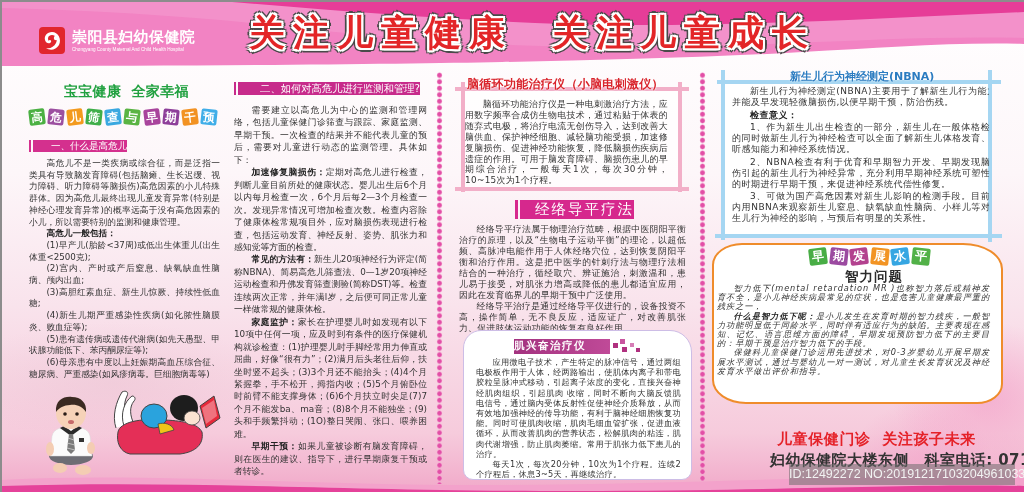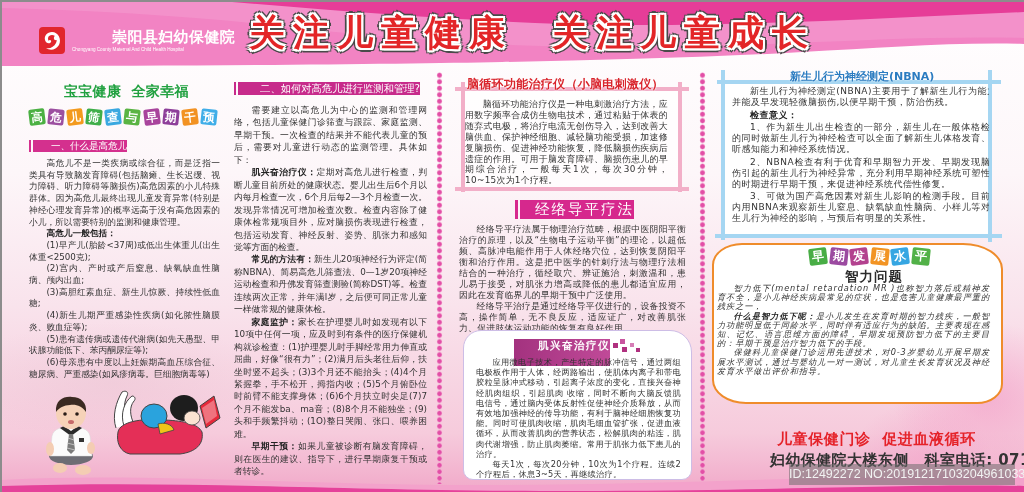--- a/index.html
+++ b/index.html
@@ -8,21 +8,21 @@
     background:
       radial-gradient(ellipse 95px 75px at 985px 395px, rgba(243,150,195,0.55), rgba(243,150,195,0) 100%),
       radial-gradient(ellipse 70px 55px at 920px 455px, rgba(243,160,200,0.45), rgba(243,160,200,0) 100%),
       radial-gradient(ellipse 160px 60px at 110px 380px, rgba(230,190,205,0.35), rgba(230,190,205,0) 100%),
       linear-gradient(180deg,#ffffff 0%,#fdf6f9 35%,#f9e3ec 62%,#f6cbdc 88%,#f1a9c9 100%);
     border-top:2px solid #8c8c8c;border-left:2px solid #8c8c8c;box-sizing:border-box;}
   .abs{position:absolute;}
   svg{display:block;}
 
   
-  .hosp-name{left:70px;top:26px;font-size:15px;font-weight:bold;color:#fff;letter-spacing:0.4px;white-space:nowrap;margin-left:40px;}
+  .hosp-name{left:70px;top:26px;font-size:15px;font-weight:bold;color:#fff;letter-spacing:0.4px;white-space:nowrap;}
   .hosp-en{left:70px;top:45px;font-size:4.6px;color:#fff;white-space:nowrap;font-family:"Liberation Sans",sans-serif;}
   .title{top:11px;font-size:36px;font-weight:900;letter-spacing:8px;color:#e32527;white-space:nowrap;line-height:40px;
     text-shadow:
       -2px -2px 0 #fff,2px -2px 0 #fff,-2px 2px 0 #fff,2px 2px 0 #fff,0 -2px 0 #fff,0 2px 0 #fff,-2px 0 0 #fff,2px 0 0 #fff,
       -3px -3px 0 #4a4a4a,3px -3px 0 #4a4a4a,-3px 3px 0 #4a4a4a,3px 3px 0 #4a4a4a,0 -4px 0 #4a4a4a,0 4px 0 #4a4a4a,-4px 0 0 #4a4a4a,4px 0 0 #4a4a4a;}
 
   
   .tiles{white-space:nowrap;}
   .tile{display:inline-block;width:16px;height:16px;line-height:16px;text-align:center;color:#fff;font-weight:bold;font-size:11.5px;
     margin-right:3.1px;border-radius:2px;vertical-align:top;}
@@ -126,21 +126,21 @@
     <path d="M90,18 L104,8 L110,30 L96,40 Z" fill="#e6293a" stroke="#444" stroke-width="1"></path>
     <path d="M92,20 L104,12 L107,28 L96,36 Z" fill="#fff" opacity="0.35"></path>
   </svg>
 
   <div class="abs band" style="left:232px;top:80px;width:186px;height:13px;border-left-color:#c72b8b">
     <span style="font-size:10.3px;line-height:13px;background:#c72b8b">二、如何对高危儿进行监测和管理?</span>
   </div>
 
   <div class="abs txt mid-txt">
     <p>需要建立以高危儿为中心的监测和管理网络，包括儿童保健门诊筛查与跟踪、家庭监测、早期干预。一次检查的结果并不能代表儿童的预后，需要对儿童进行动态的监测管理。具体如下：</p>
-    <p><b>肌兴奋治疗仪：</b><span>定期对高危儿进行检查，判断儿童目前所处的健康状态。婴儿出生后6个月以内每月检查一次，6个月后每2—3个月检查一次。发现异常情况可增加检查次数。检查内容除了健康体检常规项目外，应对脑损伤表现进行检查，包括运动发育、神经反射、姿势、肌张力和感知觉等方面的检查。</span></p>
+    <p><b>加速修复脑损伤：</b><span>定期对高危儿进行检查，判断儿童目前所处的健康状态。婴儿出生后6个月以内每月检查一次，6个月后每2—3个月检查一次。发现异常情况可增加检查次数。检查内容除了健康体检常规项目外，应对脑损伤表现进行检查，包括运动发育、神经反射、姿势、肌张力和感知觉等方面的检查。</span></p>
     <p><b>常见的方法有：</b><span>新生儿20项神经行为评定(简称NBNA)、简易高危儿筛查法、0—1岁20项神经运动检查和丹佛发育筛查测验(简称DST)等。检查连续两次正常，并年满l岁，之后便可同正常儿童一样做常规的健康体检。</span></p>
     <p><b>家庭监护：</b><span>家长在护理婴儿时如发现有以下10项中任何一项，应及时到有条件的医疗保健机构就诊检查：(1)护理婴儿时手脚经常用力伸直或屈曲，好像“很有力”；(2)满月后头老往后仰，扶坐时竖不起头；(3)3个月还不能抬头；(4)4个月紧握拳，手不松开，拇指内收；(5)5个月俯卧位时前臂不能支撑身体；(6)6个月扶立时尖足(7)7个月不能发ba、ma音；(8)8个月不能独坐；(9)头和手频繁抖动；(1O)整日哭闹、张口、喂养困难。</span></p>
     <p><b>早期干预：</b><span>如果儿童被诊断有脑发育障碍，则在医生的建议、指导下，进行早期康复干预或者转诊。</span></p>
   </div>
 
   <div class="abs dots" style="left:434px;top:70px;height:412px"></div>
   <div class="abs dots" style="left:697px;top:70px;height:412px"></div>
 
   <div class="abs" style="left:463px;top:89px;width:213px;height:96px;background:rgba(255,255,255,0.7)"></div>
   <div class="abs pinkline" style="left:453px;top:85px;width:234px;height:4px"></div>
@@ -154,21 +154,21 @@
 
   <div class="abs band" style="left:513px;top:198px;width:119px;height:19px;border-left:3px solid #d6288d;padding-left:2px">
     <span style="background:#d6288d;font-size:14.5px;line-height:19px;letter-spacing:2px;padding-left:8px">经络导平疗法</span>
   </div>
   <div class="abs txt jl-txt">
     <p>经络导平疗法属于物理治疗范畴，根据中医阴阳平衡治疗的原理，以及“生物电子运动平衡”的理论，以超低频、高脉冲电能作用于人体经络穴位，达到恢复阴阳平衡和治疗作用。这是把中医学的针刺疗法与物理疗法相结合的一种治疗，循经取穴、辨证施治，刺激温和，患儿易于接受，对肌张力增高或降低的患儿都适宜应用，因此在发育临界儿的早期干预中广泛使用。</p>
     <p>经络导平治疗是通过经络导平仪进行的，设备投资不高，操作简单，无不良反应，适应证广，对改善肌张力、促进肢体运动功能的恢复有良好作用。</p>
   </div>
 
   <div class="abs" style="left:461px;top:328px;width:229px;height:150px;background:#fff;border:1.5px solid #cdbde6;border-radius:18px 22px 10px 10px;box-sizing:border-box"></div>
-  <div class="abs" style="left:512px;top:337px;width:96px;height:27px;background:linear-gradient(90deg,#a3327f,#c04a98);color:#fff;font-size:10.5px;font-weight:bold;letter-spacing:1.5px;line-height:12px;text-align:right">肌兴奋治疗仪</div>
+  <div class="abs" style="left:512px;top:337px;width:96px;height:15px;background:linear-gradient(90deg,#a3327f,#c04a98);color:#fff;font-size:10.5px;font-weight:bold;letter-spacing:1.5px;line-height:12px;text-align:left">肌兴奋治疗仪</div>
   <div class="abs" style="left:611px;top:341px;width:5px;height:5px;background:#b0307f"></div>
   <div class="abs" style="left:618px;top:337px;width:5px;height:5px;background:#c8559f"></div>
   <div class="abs" style="left:620px;top:345px;width:5px;height:5px;background:#b0307f"></div>
   <div class="abs" style="left:628px;top:341px;width:4px;height:4px;background:#d67db6"></div>
   <div class="abs" style="left:634px;top:346px;width:4px;height:4px;background:#b0307f"></div>
   <div class="abs txt jx-txt">
     <p>应用微电子技术，产生特定的脉冲信号，通过两组电极板作用于人体，经两路输出，使肌体内离子和带电胶粒呈脉冲式移动，引起离子浓度的变化，直接兴奋神经肌肉组织，引起肌肉 收缩，同时不断向大脑反馈肌电信号，通过脑内受体反射性促使神经介质释放，从而有效地加强神经的传导功能，有利于脑神经细胞恢复功能。同时可使肌肉收缩，肌肉毛细血管扩张，促进血液循环，从而改善肌肉的营养状态，松解肌肉的粘连，肌肉代谢增强，防止肌肉萎缩。常用于肌张力低下患儿的治疗。</p>
     <p>每天1次，每次20分钟，10次为1个疗程。连续2个疗程后，休息3~5天，再继续治疗。</p>
   </div>
 
@@ -192,21 +192,21 @@
   <div class="abs tiles right" style="left:807px;top:246px">
     <span class="tile" style="background: rgb(72, 173, 69);">早</span><span class="tile" style="background: rgb(155, 74, 160);">期</span><span class="tile" style="background: rgb(179, 66, 143);">发</span><span class="tile" style="background: rgb(242, 148, 36);">展</span><span class="tile" style="background: rgb(54, 166, 226);">水</span><span class="tile" style="background: rgb(82, 177, 72);">平</span>
   </div>
   <div class="abs" style="left:843px;top:266px;font-size:13.5px;font-weight:bold;color:#2b2b2b;letter-spacing:1px;white-space:nowrap">智力问题</div>
   <div class="abs txt or-txt">
     <p>智力低下(mental retardation MR )也称智力落后或精神发育不全，是小儿神经疾病最常见的症状，也是危害儿童健康最严重的残疾之一，</p>
     <p><b>什么是智力低下呢：</b><span>是小儿发生在发育时期的智力残疾，一般智力功能明显低于同龄水平，同时伴有适应行为的缺陷。主要表现在感知、记忆、语言思维方面的障碍，早期发现预防智力低下的主要目的：早期干预是治疗智力低下的手段。</span></p>
     <p>保健科儿童保健门诊运用先进技术，对0-3岁婴幼儿开展早期发展水平测试，通过与婴幼儿一对一测试，对儿童生长发育状况及神经发育水平做出评价和指导。</p>
   </div>
 
-  <div class="abs" style="left:775px;top:428px;font-size:15px;font-weight:bold;color:#e52229;letter-spacing:0.6px;white-space:pre">儿童保健门诊  促进血液循环</div>
+  <div class="abs" style="left:775px;top:428px;font-size:15px;font-weight:bold;color:#e52229;letter-spacing:0.6px;white-space:pre">儿童保健门诊  关注孩子未来</div>
   <div class="abs" style="left:768px;top:449px;font-size:15px;font-weight:bold;color:#333;white-space:nowrap;letter-spacing:0.4px">
     <span>妇幼保健院大楼东侧</span><span style="display:inline-block;width:16px"></span><span>科室电话:</span> <span>0715-3326119</span>
   </div>
 
   <svg class="abs" style="left:0;top:460px" width="1024" height="32">
     <path d="M0,18 C150,10 300,24 500,23 C700,22 850,12 1024,14 V32 H0 Z" fill="#f3a2cb"></path>
     <path d="M0,24 C200,18 350,30 600,29 C800,28 900,22 1024,24 V32 H0 Z" fill="#e5429a"></path>
   </svg>
 
   <div class="abs" style="left:787px;top:462px;width:226px;height:21px;background:rgba(110,110,110,0.55);color:#f2f2f2;font-family:'Liberation Sans',sans-serif;font-size:12.5px;line-height:21px;white-space:nowrap">ID:12492272 NO:20191217103204961033</div>

